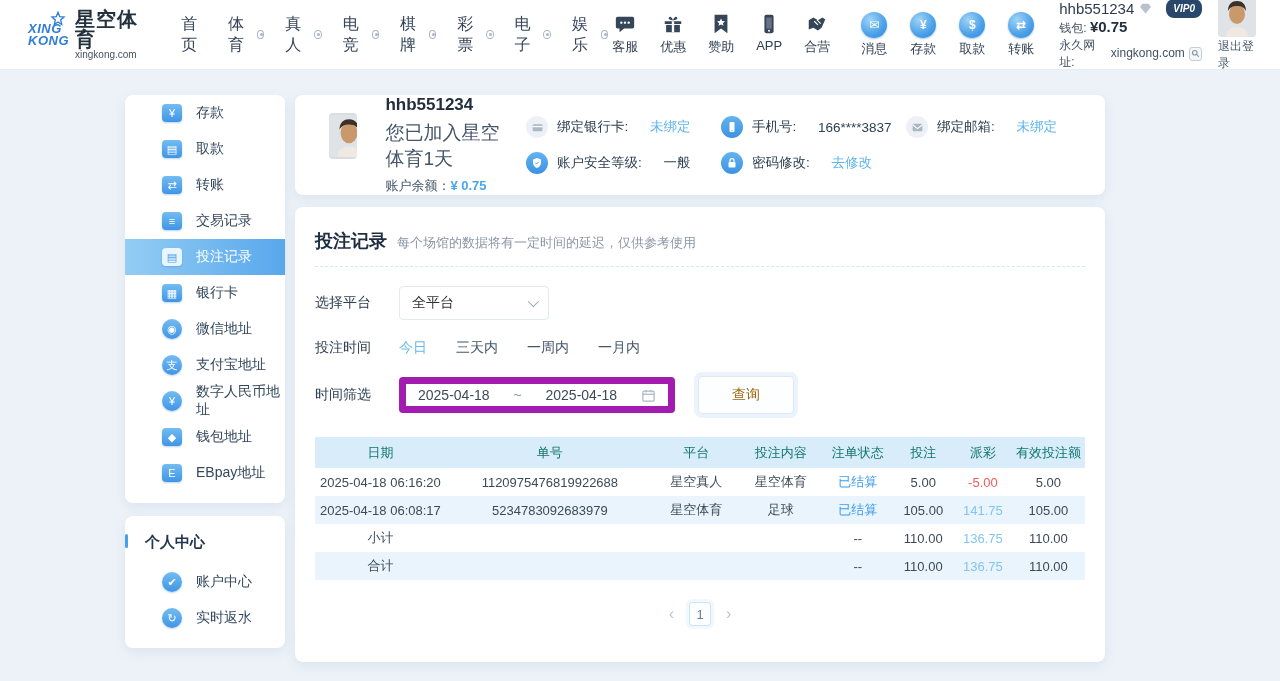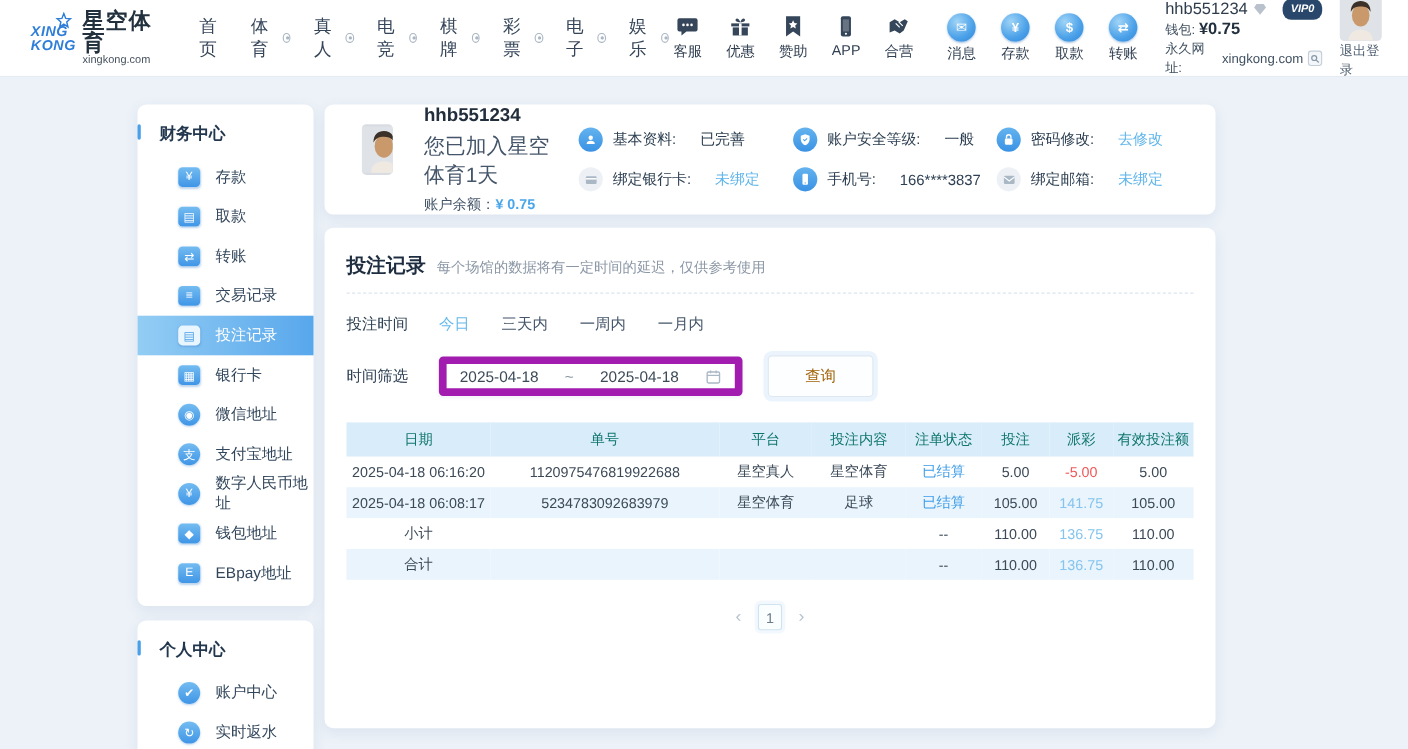--- a/index.html
+++ b/index.html
@@ -294,21 +294,20 @@
       </span>
       <span class="logout">退出登录</span>
     </div>
   </div>
 </div>
 
 <div class="page">
 
   <div class="sidebar">
     <div class="side-card">
-      <div class="side-title">财务中心</div>
       <div class="side-item">
         <span class="ic">¥</span>
         <span>存款</span>
       </div>
       <div class="side-item">
         <span class="ic">▤</span>
         <span>取款</span>
       </div>
       <div class="side-item">
         <span class="ic">⇄</span>
@@ -374,29 +373,20 @@
       </span>
       <div class="pf-id">
         <div class="pf-name">hhb551234</div>
         <div class="pf-joined">您已加入星空体育1天</div>
         <div class="pf-balance">
           <span>账户余额：</span><b>¥ 0.75</b>
         </div>
       </div>
       <div class="pf-grid">
         <div class="pf-item">
-          <span class="pf-ic">
-            <svg width="12" height="12" viewBox="0 0 24 24">
-                <circle cx="12" cy="8.5" r="4" fill="#fff"></circle>
-                <path d="M4.5 20c0-4 3.4-6 7.5-6s7.5 2 7.5 6z" fill="#fff"></path>
-              </svg>
-          </span>
-          <span>基本资料:</span>&nbsp;<span>已完善</span>
-        </div>
-        <div class="pf-item">
           <span class="pf-ic grey">
             <svg width="13" height="13" viewBox="0 0 24 24">
                 <rect x="3" y="6" width="18" height="13" rx="2" fill="#aab8c6"></rect>
                 <rect x="3" y="9" width="18" height="2.5" fill="#fff"></rect>
               </svg>
           </span>
           <span>绑定银行卡:</span>&nbsp;<span class="link">未绑定</span>
         </div>
         <div class="pf-item">
           <span class="pf-ic">
@@ -436,20 +426,27 @@
         </div>
       </div>
     </div>
 
     <div class="records-card">
       <div class="rec-head">
         <span class="rec-title">投注记录</span>
         <span class="rec-sub">每个场馆的数据将有一定时间的延迟，仅供参考使用</span>
       </div>
 
+      <div class="filter-row">
+        <span class="f-label">选择平台</span>
+        <div class="select-box">
+          <span>全平台</span>
+          <i class="chev"></i>
+        </div>
+      </div>
 
       <div class="filter-row">
         <span class="f-label">投注时间</span>
         <div class="time-opts">
           <span class="time-opt active">今日</span>
           <span class="time-opt">三天内</span>
           <span class="time-opt">一周内</span>
           <span class="time-opt">一月内</span>
         </div>
       </div>

